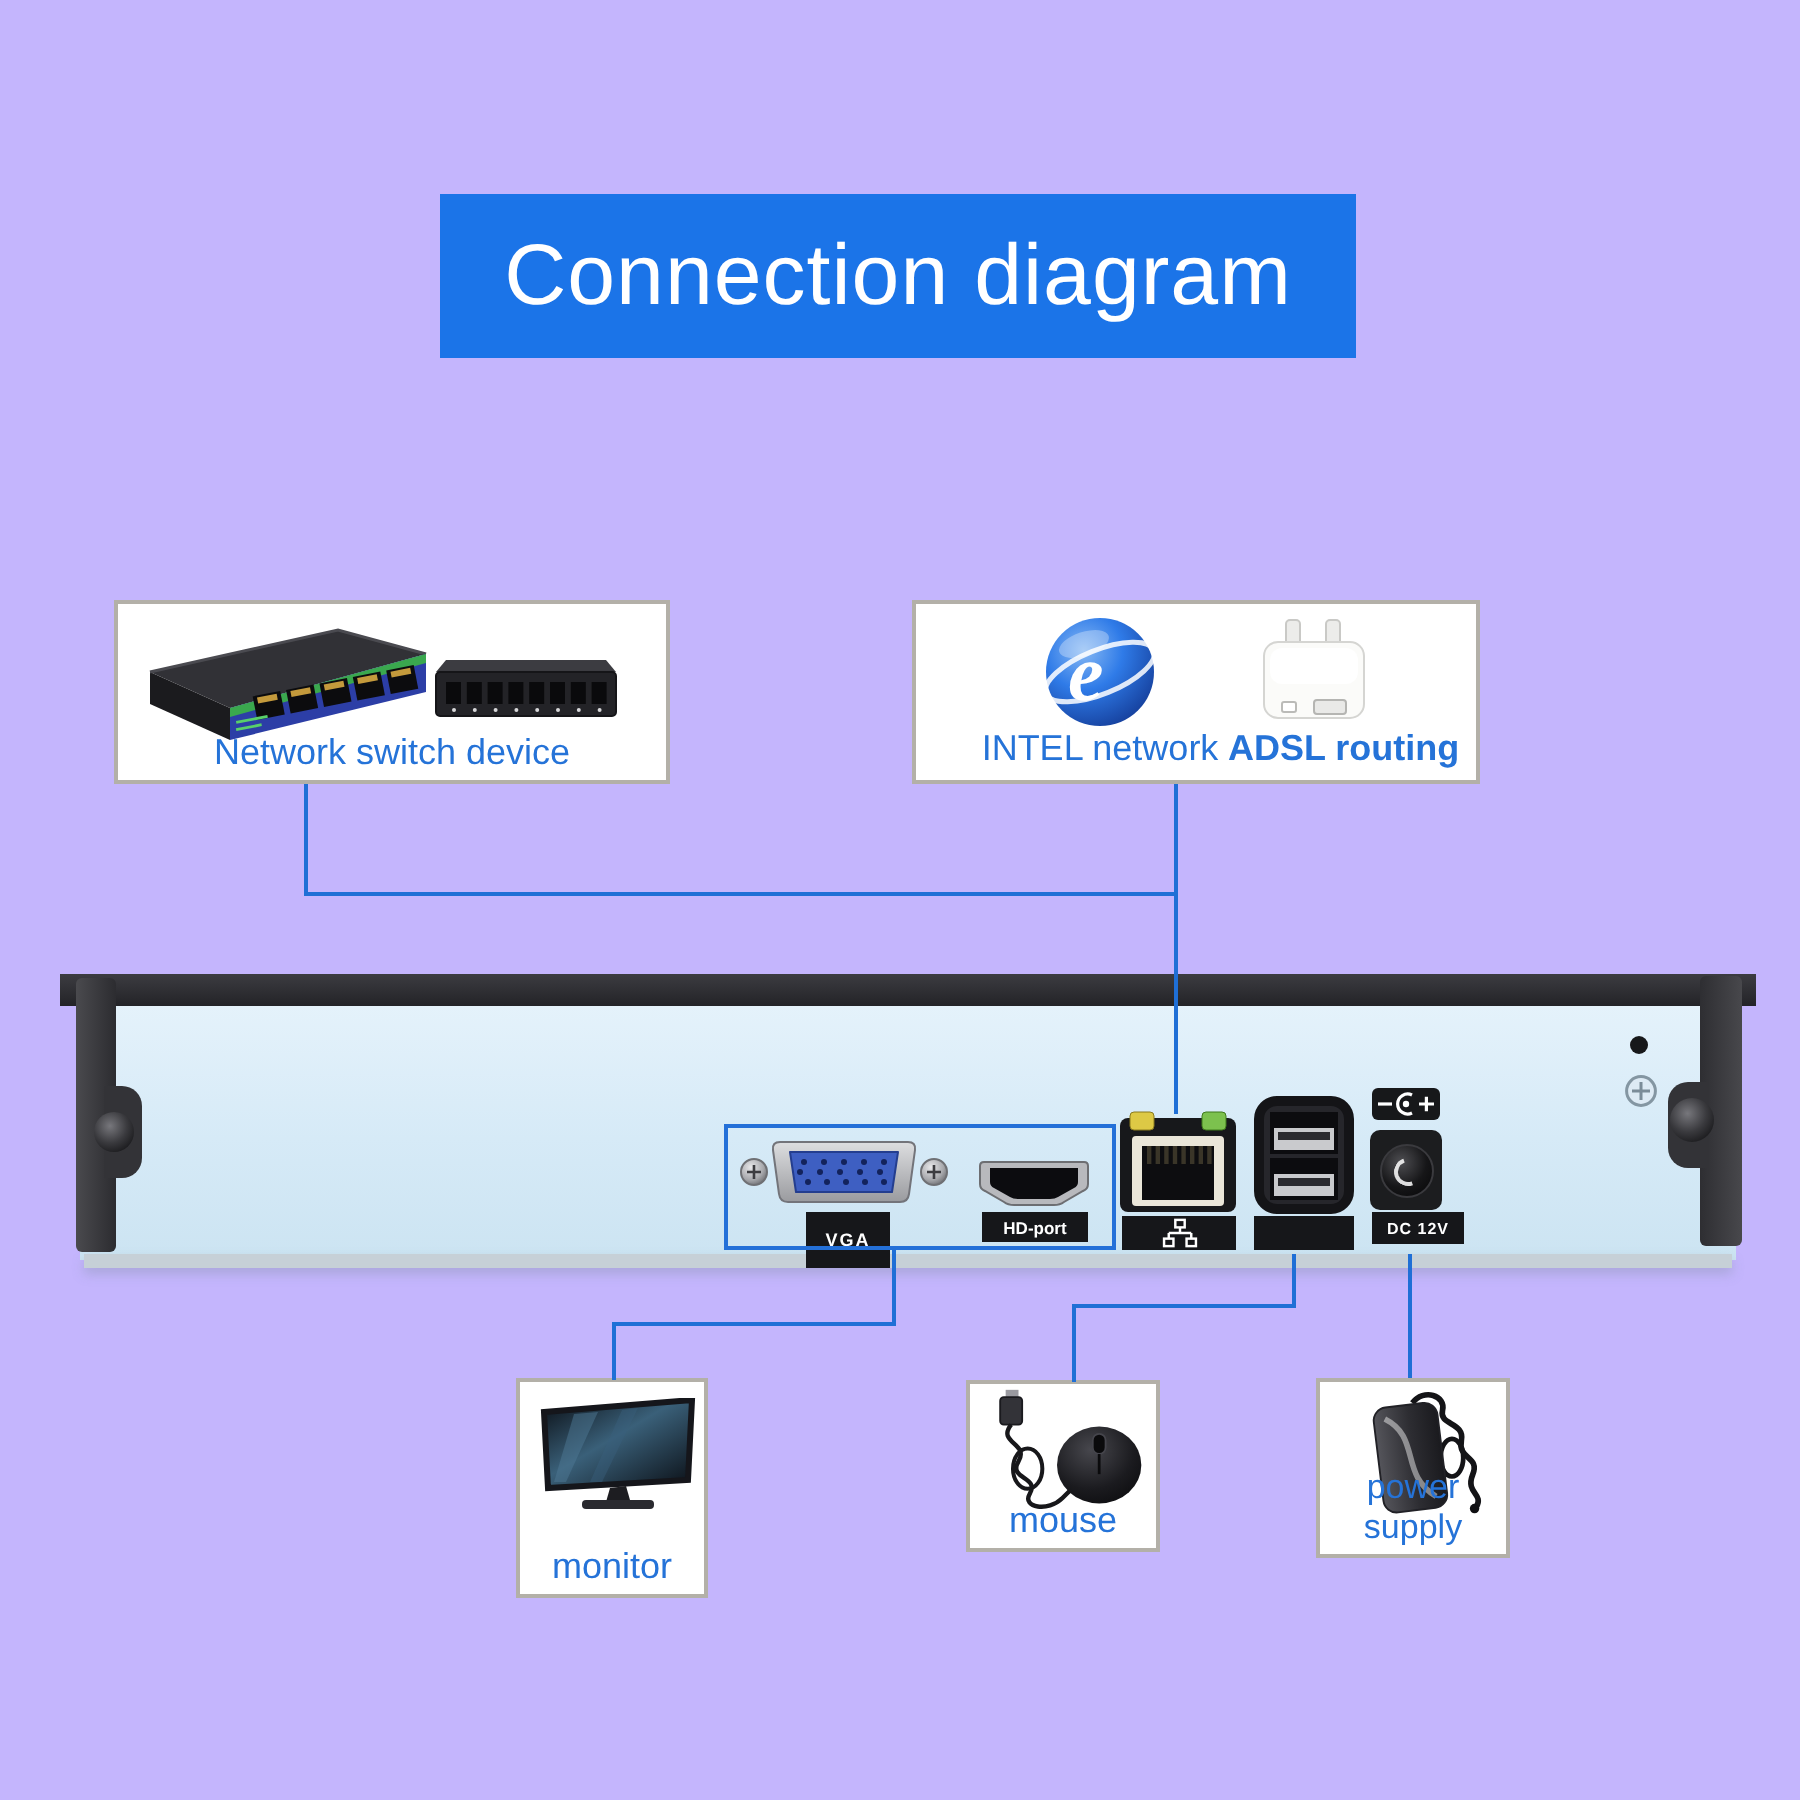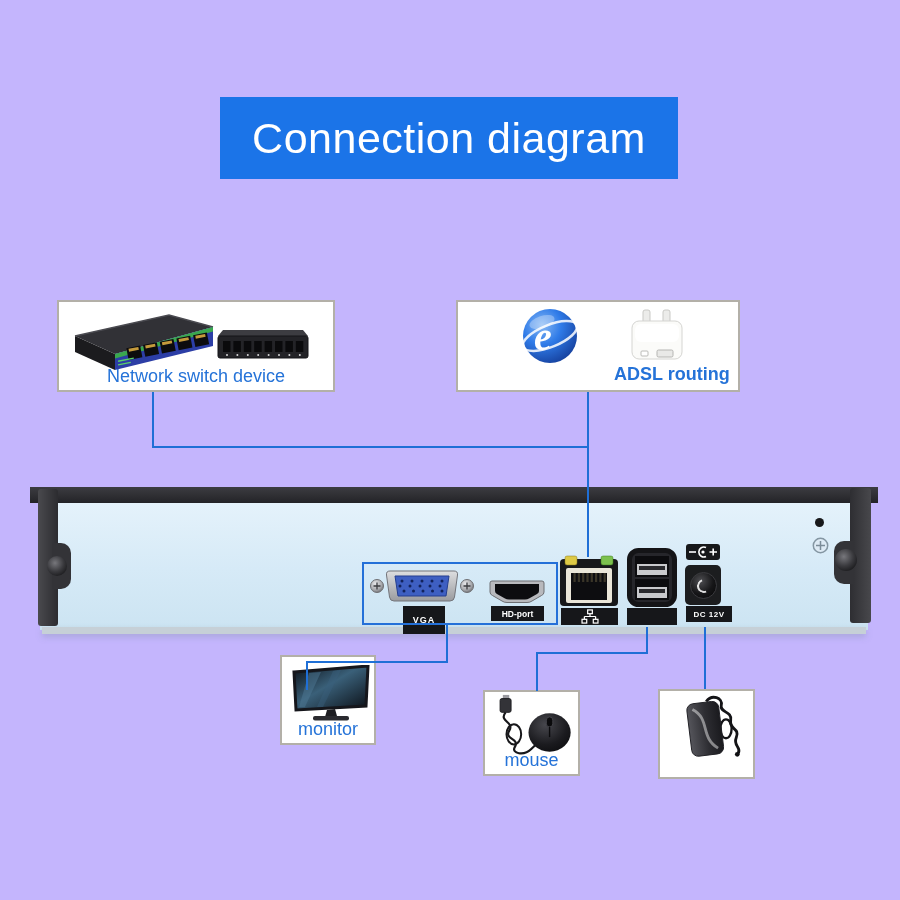--- a/index.html
+++ b/index.html
@@ -9,21 +9,21 @@
 
   
   #banner{left:220px;top:97px;width:458px;height:82px;background:#1b74e8;
           display:flex;align-items:center;justify-content:center;}
   #banner span{color:#ffffff;font-size:43px;letter-spacing:.5px;}
 
   
   .callout-box{background:#fff;border:2px solid #b3b0a8;}
   #box-switch{left:57px;top:300px;width:278px;height:92px;padding-left:12px;}
   #box-internet{left:456px;top:300px;width:284px;height:92px;}
-  #box-monitor{left:258px;top:655px;width:96px;height:90px;margin-left:22px;}
+  #box-monitor{left:258px;top:689px;width:96px;height:110px;}
   #box-mouse{left:483px;top:690px;width:97px;height:86px;}
   #box-power{left:658px;top:689px;width:97px;height:90px;}
   .blue-label{position:absolute;left:0;right:0;bottom:3px;text-align:center;color:#2573d8;}
   .lab18{font-size:18px;} .lab17{font-size:17px;}
   #lbl-intel{position:absolute;left:14px;bottom:5px;width:156px;text-align:center;color:#2573d8;font-size:18px;}
   #lbl-adsl{position:absolute;right:6px;bottom:5px;width:118px;text-align:left;color:#2573d8;font-size:18px;font-weight:bold;}
 
   
   .ln{background:#1f6fd6;z-index:6;}
   #ln-sw-v{left:152px;top:392px;width:2px;height:56px;}
@@ -170,20 +170,21 @@
       <text x="16" y="44" font-family="Liberation Serif, serif" font-size="40" font-style="italic" font-weight="bold" fill="#ffffff">e</text>
     </svg>
     <svg id="router" width="62" height="56" viewBox="0 0 62 56">
       <rect x="17" y="2" width="7" height="13" rx="2" fill="#ececea" stroke="#c9c9c6"></rect>
       <rect x="37" y="2" width="7" height="13" rx="2" fill="#ececea" stroke="#c9c9c6"></rect>
       <rect x="6" y="13" width="50" height="38" rx="7" fill="#fbfbf9" stroke="#d5d5d2"></rect>
       <rect x="9" y="16" width="44" height="18" rx="6" fill="#ffffff" opacity=".9"></rect>
       <rect x="15" y="43" width="7" height="5" rx="1" fill="#ffffff" stroke="#bbbbb8"></rect>
       <rect x="31" y="42" width="16" height="7" rx="1.5" fill="#e9e9e7" stroke="#b5b5b2"></rect>
     </svg>
+    <span id="lbl-intel">INTEL network</span>
     <span id="lbl-adsl">ADSL routing</span>
   </div>
 
   <div class="abs ln" id="ln-sw-v"></div>
   <div class="abs ln" id="ln-sw-h"></div>
   <div class="abs ln" id="ln-net-v"></div>
   <div class="abs" id="vga-callout"></div>
   <div class="abs ln" id="ln-mon-v1"></div>
   <div class="abs ln" id="ln-mon-h"></div>
   <div class="abs ln" id="ln-mon-v2"></div>
@@ -356,15 +357,16 @@
         </linearGradient>
       </defs>
       <path d="M34,9 C40,1 52,5 50,13 C48,21 62,19 60,29 C58,39 70,37 66,47 C62,57 72,57 68,64" fill="none" stroke="#141417" stroke-width="3"></path>
       <ellipse cx="55" cy="38" rx="6" ry="10" fill="none" stroke="#141417" stroke-width="2.5"></ellipse>
       <g transform="rotate(-7 33 38)">
         <rect x="16" y="10" width="34" height="56" rx="7" fill="url(#pg)" stroke="#212126"></rect>
         <path d="M22,16 C40,28 26,46 44,60" fill="none" stroke="rgba(255,255,255,.45)" stroke-width="3"></path>
       </g>
       <circle cx="67" cy="65" r="2.5" fill="#0f0f12"></circle>
     </svg>
+    <div class="blue-label lab17">power supply</div>
   </div>
 
 </div>
 
 </body></html>

